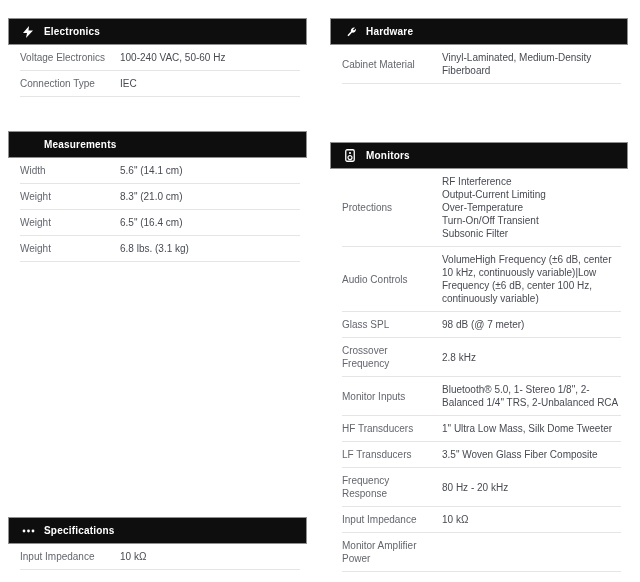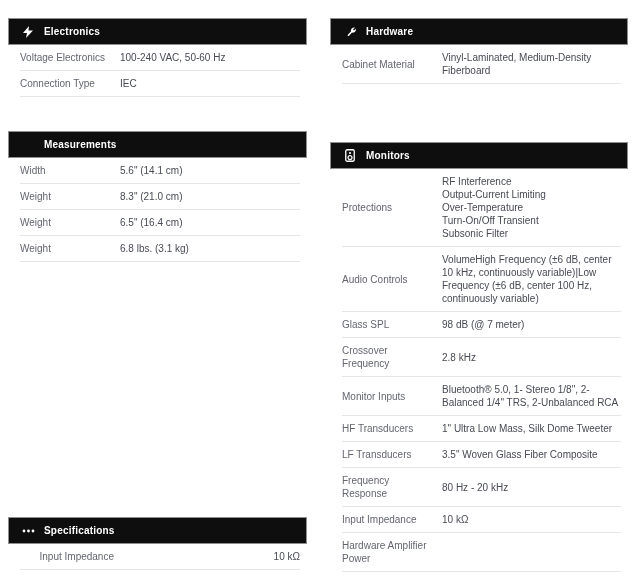--- a/index.html
+++ b/index.html
@@ -63,21 +63,21 @@
   }
   .spec-value {
     flex: 1;
     font-size: 10px;
     line-height: 13px;
     color: #474a52;
     white-space: pre-line;
   }
 
   .sec-measurements  { margin-top: 34px; }
-  .sec-specifications { margin-top: 255px; text-align: right; }
+  .sec-specifications { margin-top: 255px; }
   .sec-monitors      { margin-top: 58px; }
 </style>
 </head>
 <body>
 
 <div class="page">
 
   <div class="col col-left">
 
     <section class="sec-electronics">
@@ -212,20 +212,20 @@
           </div>
           <div class="spec-row">
             <div class="spec-label">Frequency Response</div>
             <div class="spec-value">80 Hz - 20 kHz</div>
           </div>
           <div class="spec-row">
             <div class="spec-label">Input Impedance</div>
             <div class="spec-value">10 kΩ</div>
           </div>
           <div class="spec-row">
-            <div class="spec-label">Hardware Amplifier Power</div>
+            <div class="spec-label">Monitor Amplifier Power</div>
           </div>
         </div>
     </section>
 
   </div>
 
 </div>
 
 </body></html>

